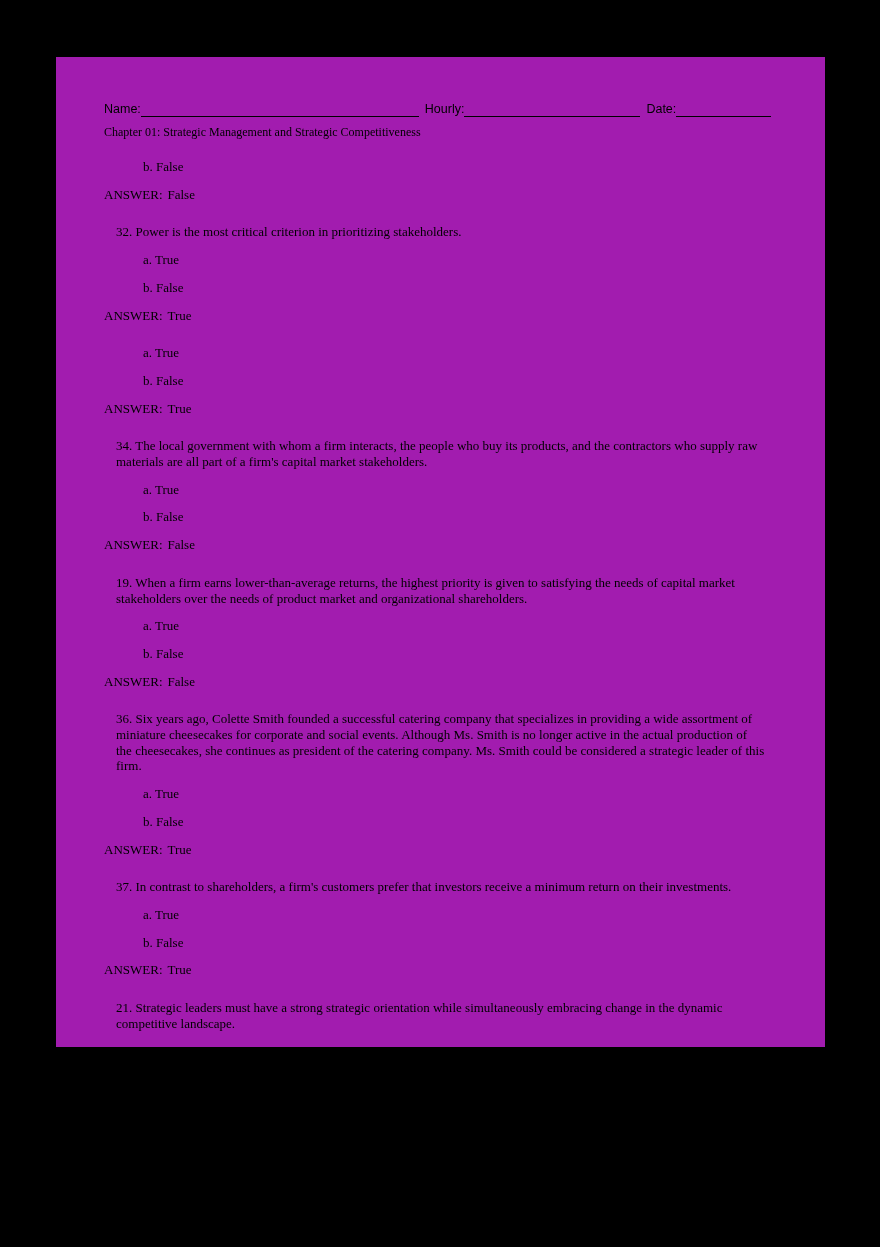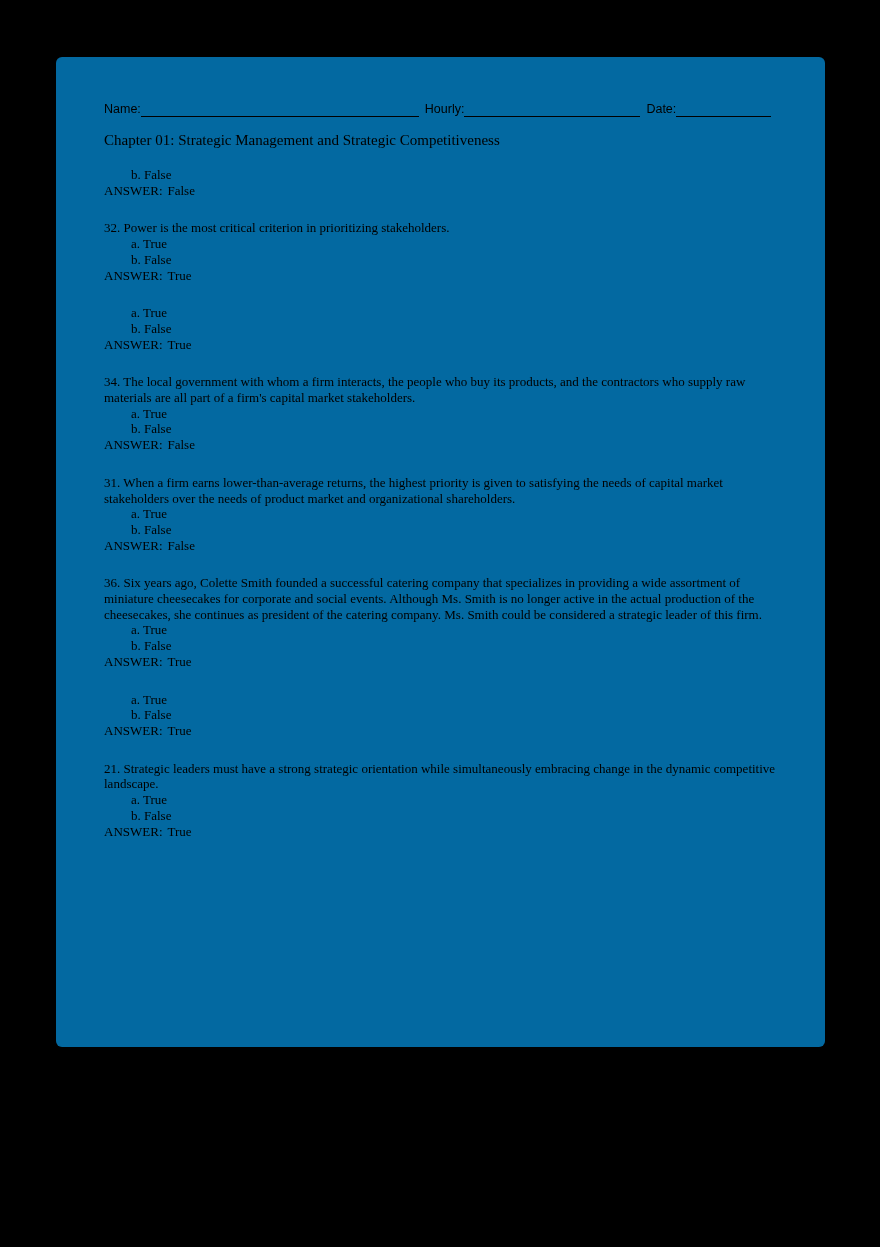--- a/index.html
+++ b/index.html
@@ -12,23 +12,22 @@
     background: #000000;
     font-family: "Liberation Serif", "DejaVu Serif", serif;
     overflow: hidden;
   }
   .page {
     position: absolute;
     left: 56px;
     top: 57px;
     width: 769px;
     height: 990px;
-    background: #0369a1;
+    background: #a21caf;
     overflow: hidden;
-    border-radius: 6px;
   }
   .content {
     position: absolute;
     left: 48px;
     top: 42px;
     width: 673px;
   }
 
   
   .idline {
@@ -51,41 +50,41 @@
     height: 13px;
   }
   .rule-name  { width: 278px; }
   .rule-class { width: 176px; }
   .rule-date  { width: 95px; }
   .gap-sm { flex: 0 0 auto; width: 6px; }
 
   
   .chapter-title {
     font-family: "Liberation Serif", "DejaVu Serif", serif;
-    font-size: 15px;
+    font-size: 12px;
     color: #000;
-    margin-top: 14px;
+    margin-top: 6px;
     line-height: 19px;
     white-space: nowrap;
   }
 
   
   .qblock {
     margin-top: 22px;
     font-size: 13px;
     line-height: 15.7px;
     color: #000;
   }
   .qblock.first { margin-top: 17px; }
   .qtext {
     text-align: left;
-    margin: 0;
+    margin: 12px;
   }
   .opt {
-    margin: 0;
+    margin: 12px;
     padding-left: 27px;
   }
   .ansline {
     margin: 0;
     white-space: nowrap;
   }
   .ansline .ans-label {
   }
   .ansline .ans-value {
     font-style: normal;
@@ -127,32 +126,33 @@
           <p class="opt">b. False</p>
           <p class="ansline"><span class="ans-label">ANSWER:</span><span class="ans-value">True</span></p>
         </div>
         <div class="qblock">
           <p class="qtext">34. The local government with whom a firm interacts, the people who buy its products, and the contractors who supply raw materials are all part of a firm's capital market stakeholders.</p>
           <p class="opt">a. True</p>
           <p class="opt">b. False</p>
           <p class="ansline"><span class="ans-label">ANSWER:</span><span class="ans-value">False</span></p>
         </div>
         <div class="qblock">
-          <p class="qtext">31. When a firm earns lower-than-average returns, the highest priority is given to satisfying the needs of capital market stakeholders over the needs of product market and organizational shareholders.</p>
+          <p class="qtext">19. When a firm earns lower-than-average returns, the highest priority is given to satisfying the needs of capital market stakeholders over the needs of product market and organizational shareholders.</p>
           <p class="opt">a. True</p>
           <p class="opt">b. False</p>
           <p class="ansline"><span class="ans-label">ANSWER:</span><span class="ans-value">False</span></p>
         </div>
         <div class="qblock">
           <p class="qtext">36. Six years ago, Colette Smith founded a successful catering company that specializes in providing a wide assortment of miniature cheesecakes for corporate and social events. Although Ms. Smith is no longer active in the actual production of the cheesecakes, she continues as president of the catering company. Ms. Smith could be considered a strategic leader of this firm.</p>
           <p class="opt">a. True</p>
           <p class="opt">b. False</p>
           <p class="ansline"><span class="ans-label">ANSWER:</span><span class="ans-value">True</span></p>
         </div>
         <div class="qblock">
+          <p class="qtext">37. In contrast to shareholders, a firm's customers prefer that investors receive a minimum return on their investments.</p>
           <p class="opt">a. True</p>
           <p class="opt">b. False</p>
           <p class="ansline"><span class="ans-label">ANSWER:</span><span class="ans-value">True</span></p>
         </div>
         <div class="qblock">
           <p class="qtext">21. Strategic leaders must have a strong strategic orientation while simultaneously embracing change in the dynamic competitive landscape.</p>
           <p class="opt">a. True</p>
           <p class="opt">b. False</p>
           <p class="ansline"><span class="ans-label">ANSWER:</span><span class="ans-value">True</span></p>
         </div>

